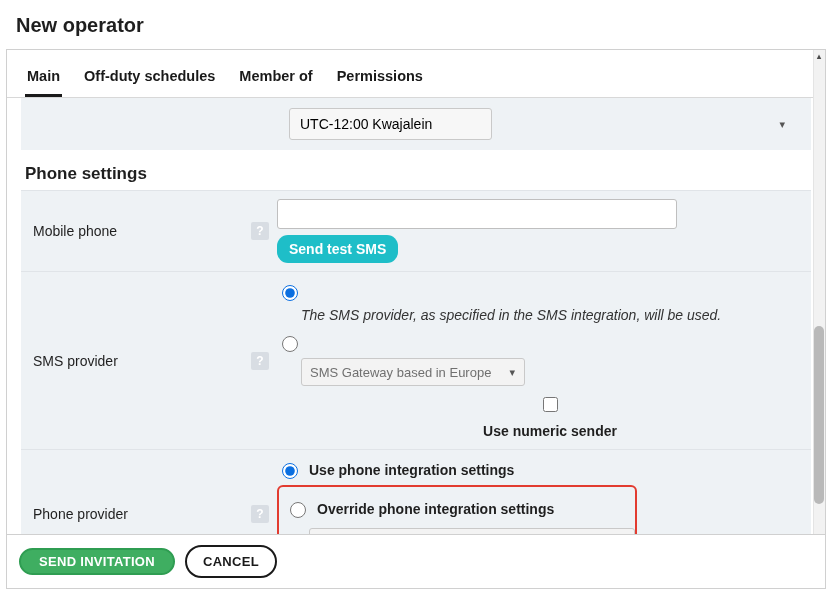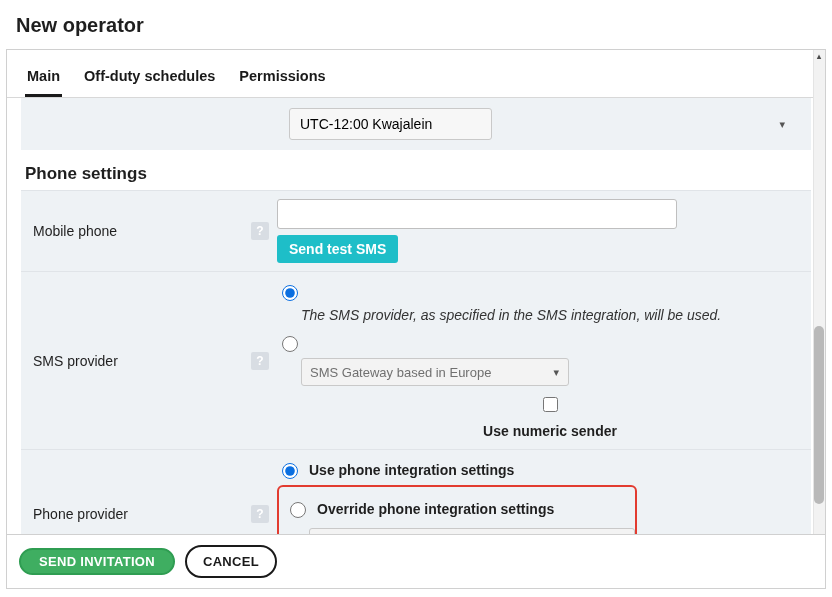--- a/index.html
+++ b/index.html
@@ -51,35 +51,35 @@
     display:inline-flex; align-items:center; justify-content:center;
     color:#fff; font-size:12px; font-weight:700; margin-left:auto; margin-right:8px;
   }
   .val-col { flex:1; }
   .text-input {
     width:400px; height:30px; border:1px solid #bfbfbf; border-radius:3px;
     padding:0 8px; font-size:14px; background:#fff;
   }
   .btn-teal {
     display:inline-block; background:#1ebec8; color:#fff; font-weight:700;
-    border:none; border-radius:3px; padding:6px 12px; margin-top:6px;
+    border:none; border-radius:11px; padding:6px 12px; margin-top:6px;
     font-size:14px; cursor:pointer;
   }
   .radio-line {
     display:flex; align-items:center; gap:8px; margin:2px 0 6px 0;
     font-weight:700; font-size:14px;
   }
   .radio-line input[type=radio]{
     width:16px; height:16px; accent-color:#0b6fe0; cursor:pointer;
   }
   .hint {
     font-style:italic; color:#333; font-size:14px; margin:2px 0 10px 24px;
   }
   .sub-select {
-    width:268px; height:28px; border:1px solid #c9c9c9; border-radius:3px;
+    width:224px; height:28px; border:1px solid #c9c9c9; border-radius:3px;
     background:#f3f3f3; color:#707070; font-size:13px; padding:0 8px;
     margin-left:24px; appearance:none; -webkit-appearance:none;
   }
   .checkbox-line {
     display:flex; align-items:center; gap:8px; margin:8px 0 2px 24px;
     font-weight:700; font-size:14px;flex-direction:column;
   }
   .checkbox-line input[type=checkbox]{
     width:15px; height:15px; cursor:pointer;
   }
@@ -132,20 +132,21 @@
 </head>
 <body>
 
 <div class="page-title">New operator</div>
 
 <div class="dialog">
 
   <div class="tabs">
     <div class="tab active">Main</div>
     <div class="tab">Off-duty schedules</div>
+    <div class="tab">Member of</div>
     <div class="tab">Permissions</div>
   </div>
 
   <div class="content">
 
     <div class="tz-row">
       <div class="lbl-col"></div>
       <div class="tz-wrap">
         <input class="tz-select" readonly="" value="UTC-12:00 Kwajalein" style="">
         <span class="chev">▾</span>

